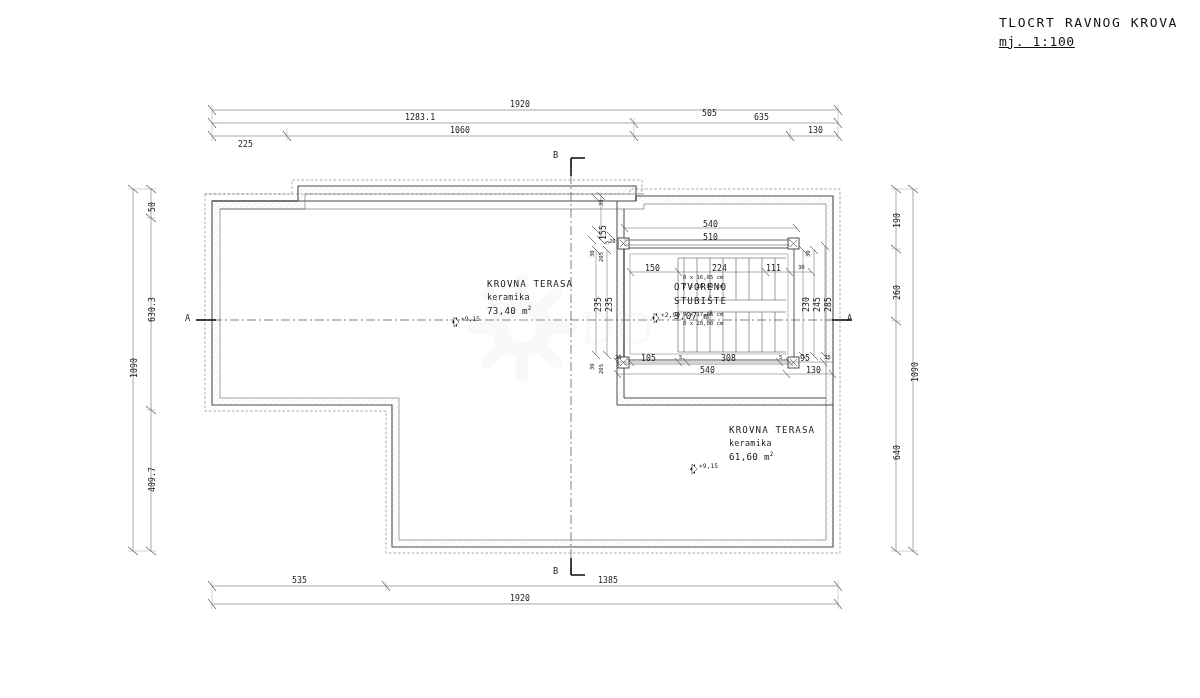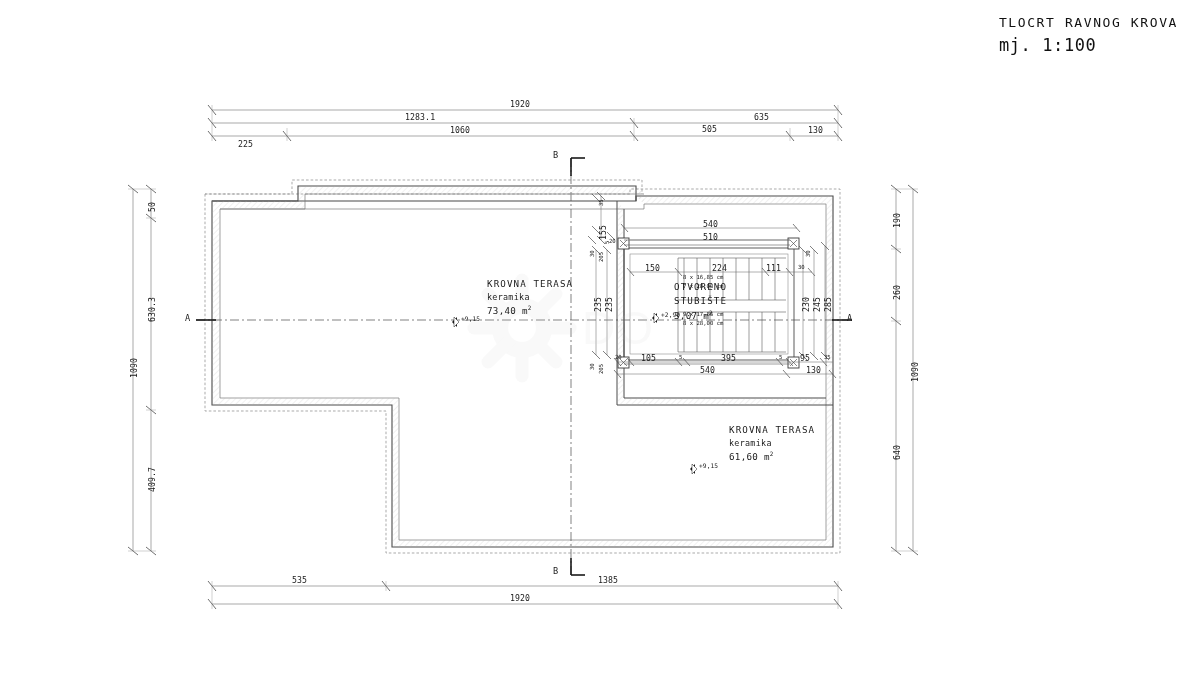--- a/index.html
+++ b/index.html
@@ -20,23 +20,24 @@
     text-align:left;
     line-height:1.45;
   }
   .title-main{
     font-size:13px;
     letter-spacing:1.6px;
     color:#111;
     white-space:nowrap;
   }
   .title-scale{
-    font-size:17px;
+    font-size:13px;
     letter-spacing:0.6px;
     color:#111;
+    text-decoration:underline;
   }
 
   .lbl{
     position:absolute;
     font-size:8.2px;
     color:#1a1a1a;
     white-space:nowrap;
     letter-spacing:0.1px;
   }
   .lbl.v{transform-origin:0 0;}
@@ -385,21 +386,21 @@
       <circle cx="70" cy="70" r="14" fill="#ffffff"></circle>
     </g>
     <text x="130" y="86" font-family="Liberation Sans, sans-serif" font-size="46" fill="#cfcfcf" letter-spacing="2">DO</text>
   </svg>
 
   <div class="lbl dim" style="left:510px;top:99px;">1920</div>
   <div class="lbl dim" style="left:405px;top:112px;">1283.1</div>
   <div class="lbl dim" style="left:723px;top:112px;margin-left:31px;">635</div>
   <div class="lbl dim" style="left:238px;top:125px;margin-top:14px;">225</div>
   <div class="lbl dim" style="left:450px;top:125px;">1060</div>
-  <div class="lbl dim" style="left:702px;top:124px;">505</div>
+  <div class="lbl dim" style="left:702px;top:108px;">505</div>
   <div class="lbl dim" style="left:808px;top:125px;">130</div>
 
   <div class="lbl dim" style="left:292px;top:575px;">535</div>
   <div class="lbl dim" style="left:598px;top:575px;">1385</div>
   <div class="lbl dim" style="left:510px;top:593px;">1920</div>
 
   <div class="lbl dim v" style="left:129px;top:378px;transform:rotate(-90deg);">1090</div>
   <div class="lbl dim v" style="left:147px;top:212px;transform:rotate(-90deg);">50</div>
   <div class="lbl dim v" style="left:147px;top:322px;transform:rotate(-90deg);">630.3</div>
   <div class="lbl dim v" style="left:147px;top:492px;transform:rotate(-90deg);">409.7</div>
@@ -413,21 +414,21 @@
   <div class="lbl dim" style="left:703px;top:232px;">510</div>
 
   <div class="lbl dim" style="left:645px;top:263px;">150</div>
   <div class="lbl dim" style="left:712px;top:263px;">224</div>
   <div class="lbl dim" style="left:766px;top:263px;">111</div>
   <div class="lbl dim tiny" style="left:798px;top:264px;">30</div>
 
   <div class="lbl dim tiny" style="left:615px;top:354px;">20</div>
   <div class="lbl dim" style="left:641px;top:353px;">105</div>
   <div class="lbl dim tiny" style="left:679px;top:354px;">5</div>
-  <div class="lbl dim" style="left:721px;top:353px;">395</div>
+  <div class="lbl dim" style="left:721px;top:353px;">308</div>
   <div class="lbl dim tiny" style="left:779px;top:354px;">5</div>
   <div class="lbl dim" style="left:800px;top:353px;">95</div>
   <div class="lbl dim tiny" style="left:824px;top:354px;">35</div>
 
   <div class="lbl dim" style="left:700px;top:365px;">540</div>
   <div class="lbl dim" style="left:806px;top:365px;">130</div>
 
   <div class="lbl dim tiny v" style="left:598px;top:206px;transform:rotate(-90deg);">35</div>
   <div class="lbl dim v" style="left:598px;top:240px;transform:rotate(-90deg);">155</div>
   <div class="lbl dim tiny v" style="left:604px;top:244px;transform:rotate(-90deg);">5</div>

